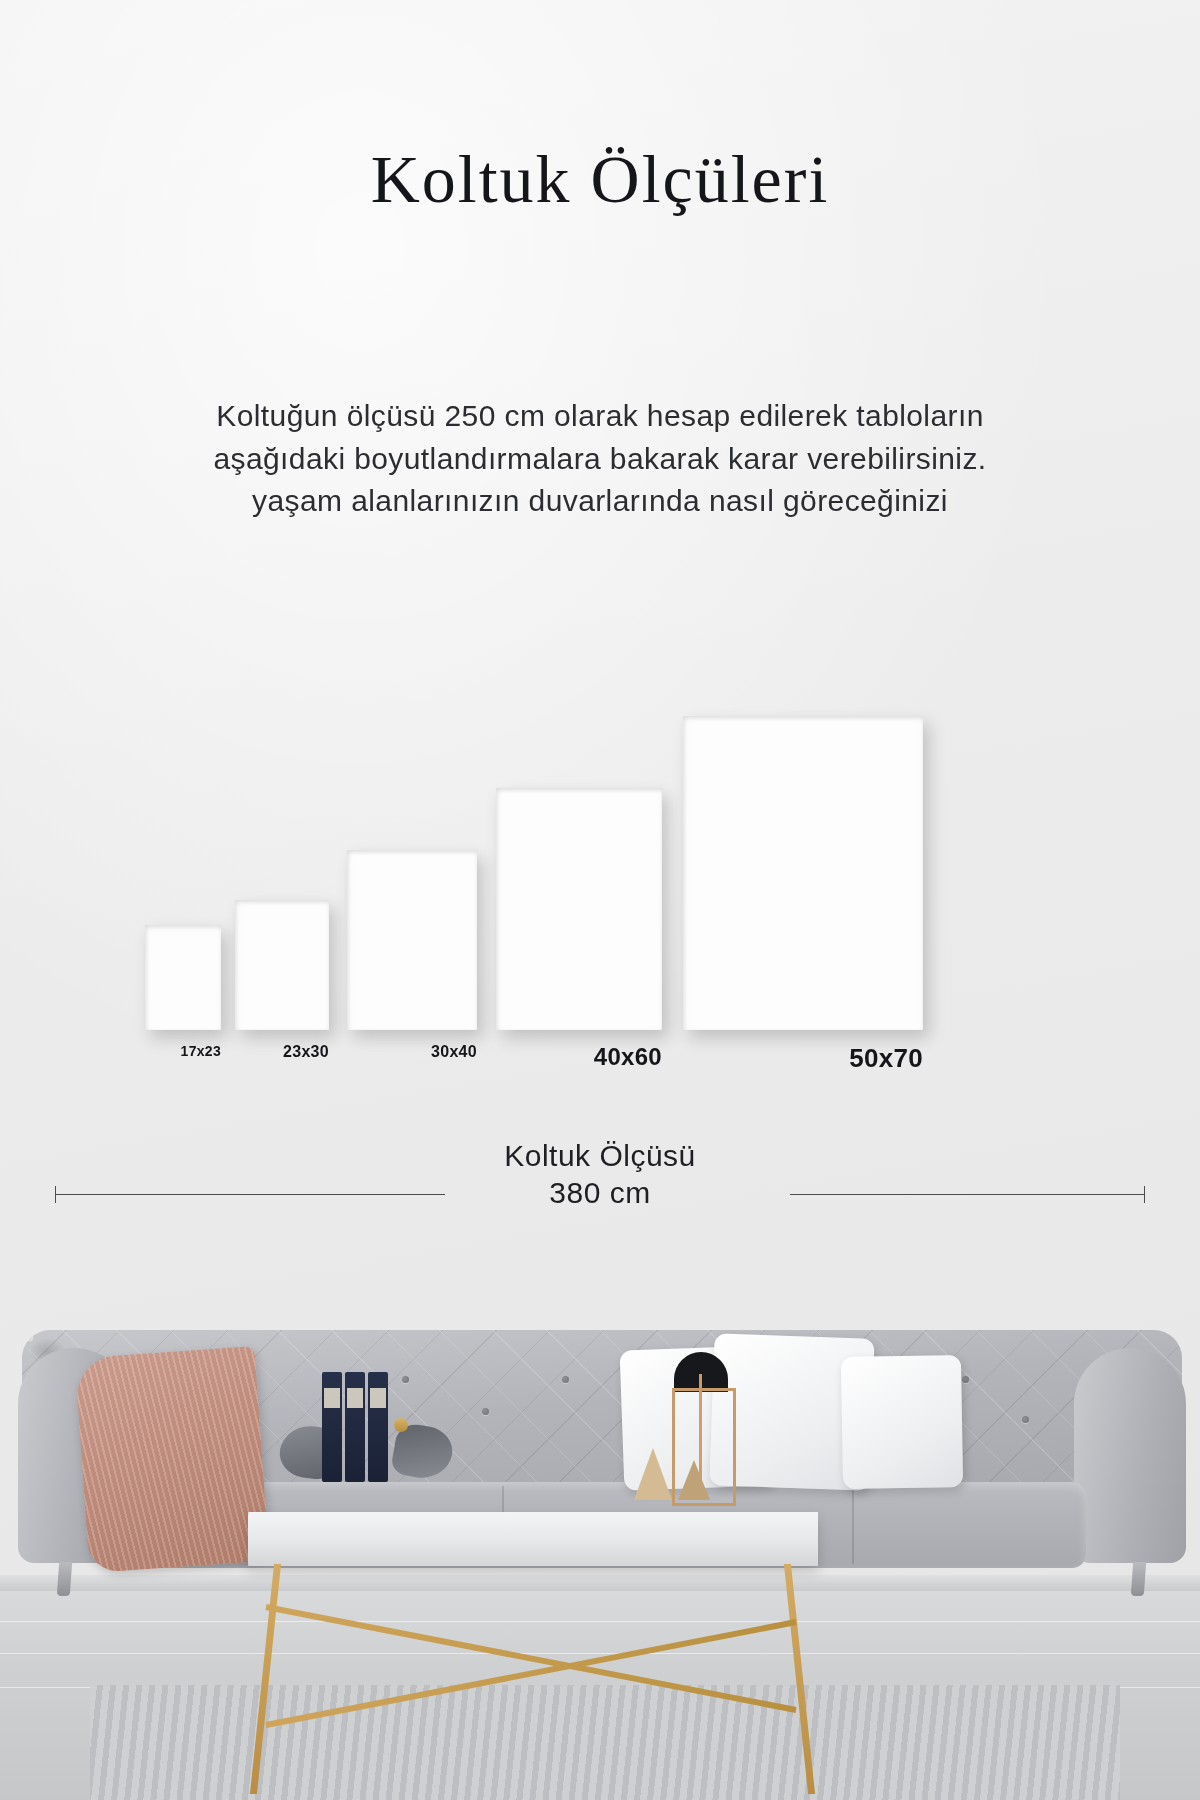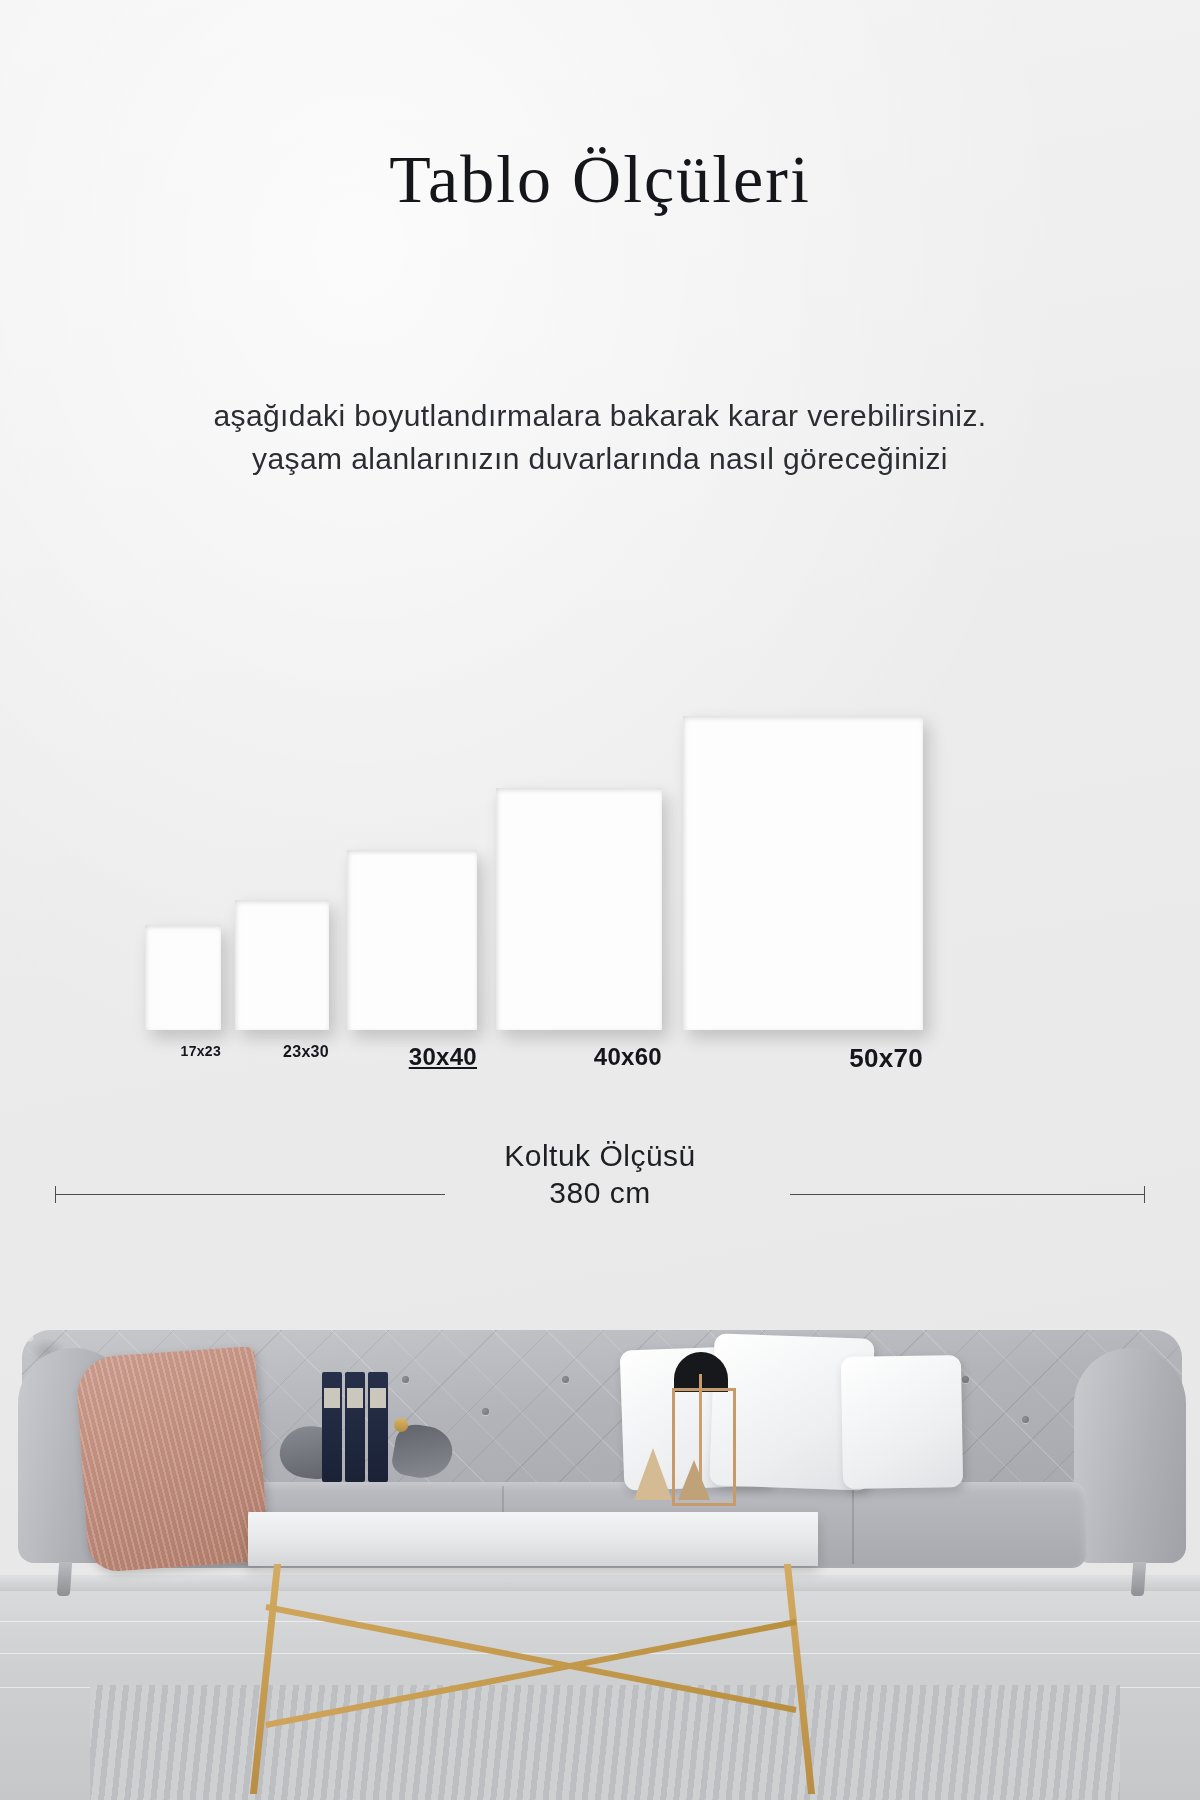--- a/index.html
+++ b/index.html
@@ -100,21 +100,21 @@
   .f1 { left: 35px;  }
   .f1 .frame { width: 76px;  height: 105px; padding: 5px; }
   .f1 .frame-label { top: 118px; font-size: 14px; letter-spacing: 0.3px;}
 
   .f2 { left: 125px; }
   .f2 .frame { width: 94px;  height: 130px; padding: 6px; }
   .f2 .frame-label { top: 143px; font-size: 16px; letter-spacing: 0.3px;}
 
   .f3 { left: 237px; }
   .f3 .frame { width: 130px; height: 180px; padding: 7px; }
-  .f3 .frame-label { top: 193px; font-size: 24px; letter-spacing: 0.3px; text-decoration: underline;}
+  .f3 .frame-label { top: 193px; font-size: 16px; letter-spacing: 0.3px;}
 
   .f4 { left: 386px; }
   .f4 .frame { width: 166px; height: 242px; padding: 9px; }
   .f4 .frame-label { top: 255px; font-size: 24px; letter-spacing: 0.3px;}
 
   .f5 { left: 573px; }
   .f5 .frame { width: 240px; height: 314px; padding: 11px; }
   .f5 .frame-label { top: 327px; font-size: 26px; letter-spacing: 0.3px;}
 
   
@@ -371,23 +371,24 @@
     transform-origin: left center;
   }
 </style>
 </head>
 <body>
 
 <div class="page">
 
   <div class="wall-shade"></div>
 
-  <div class="title">Tablo Ölçüleri</div>
+  <div class="title">Koltuk Ölçüleri</div>
 
   <div class="intro">
+    <span>Koltuğun ölçüsü 250 cm olarak hesap edilerek tabloların</span>
     <span>aşağıdaki boyutlandırmalara bakarak karar verebilirsiniz.</span>
     <span>yaşam alanlarınızın duvarlarında nasıl göreceğinizi</span>
   </div>
 
   <div class="frames">
 
     <div class="frame-item f1">
       <div class="frame">
         <div class="mat"></div>
       </div>

